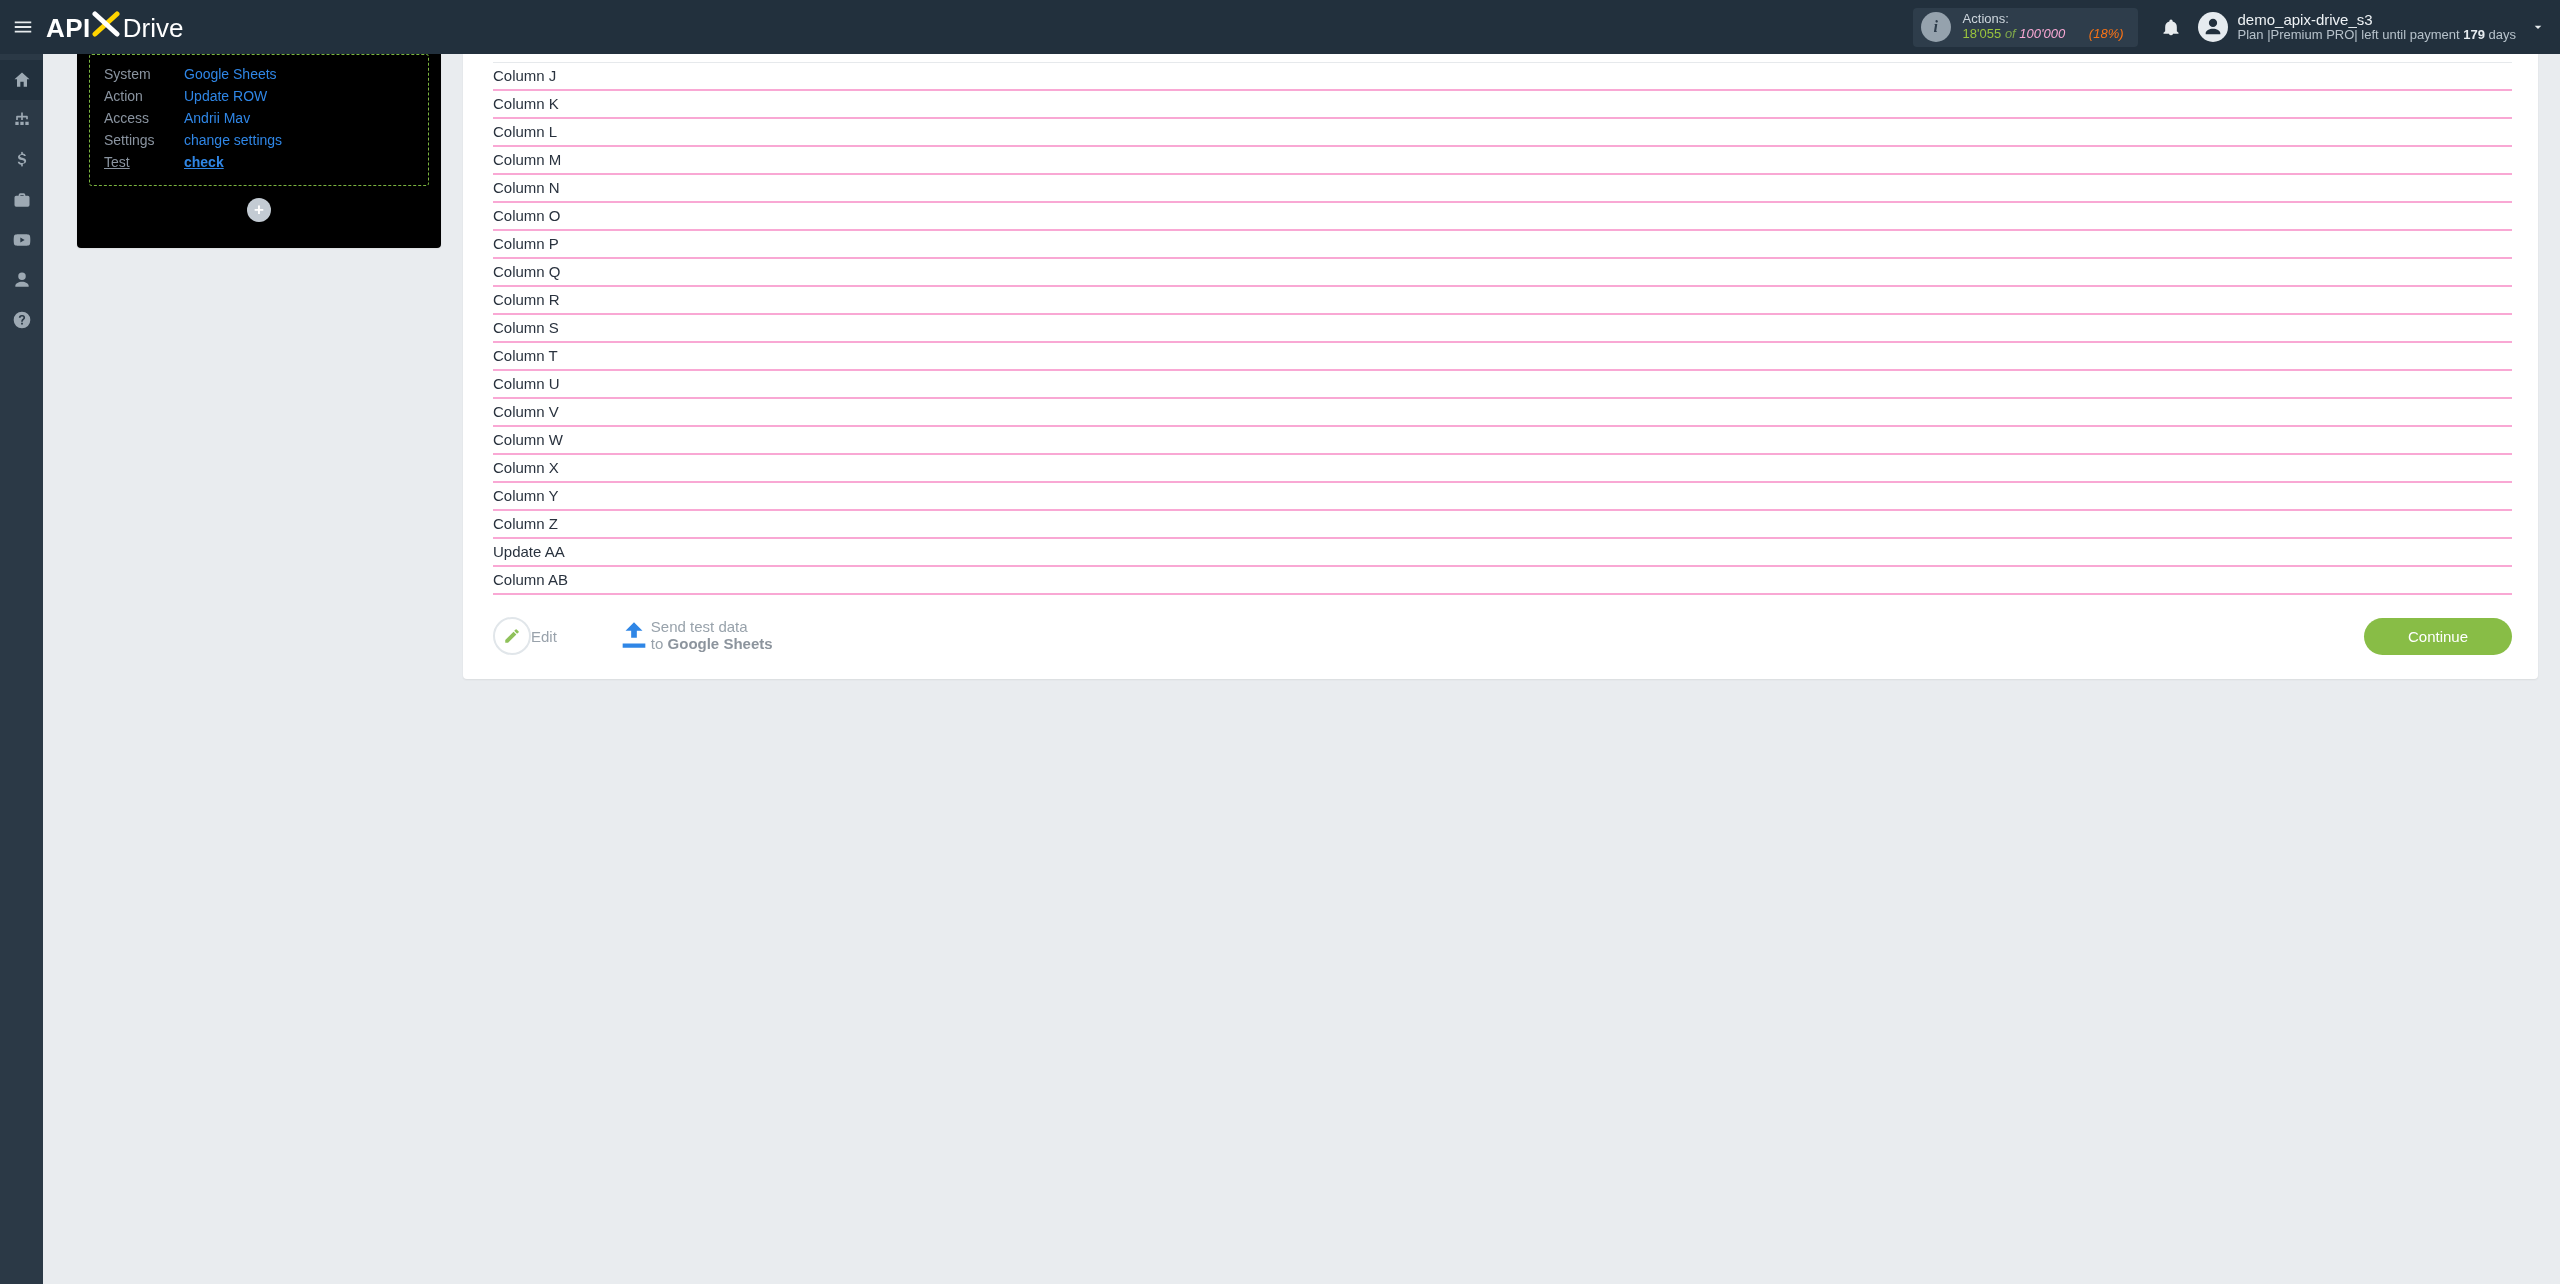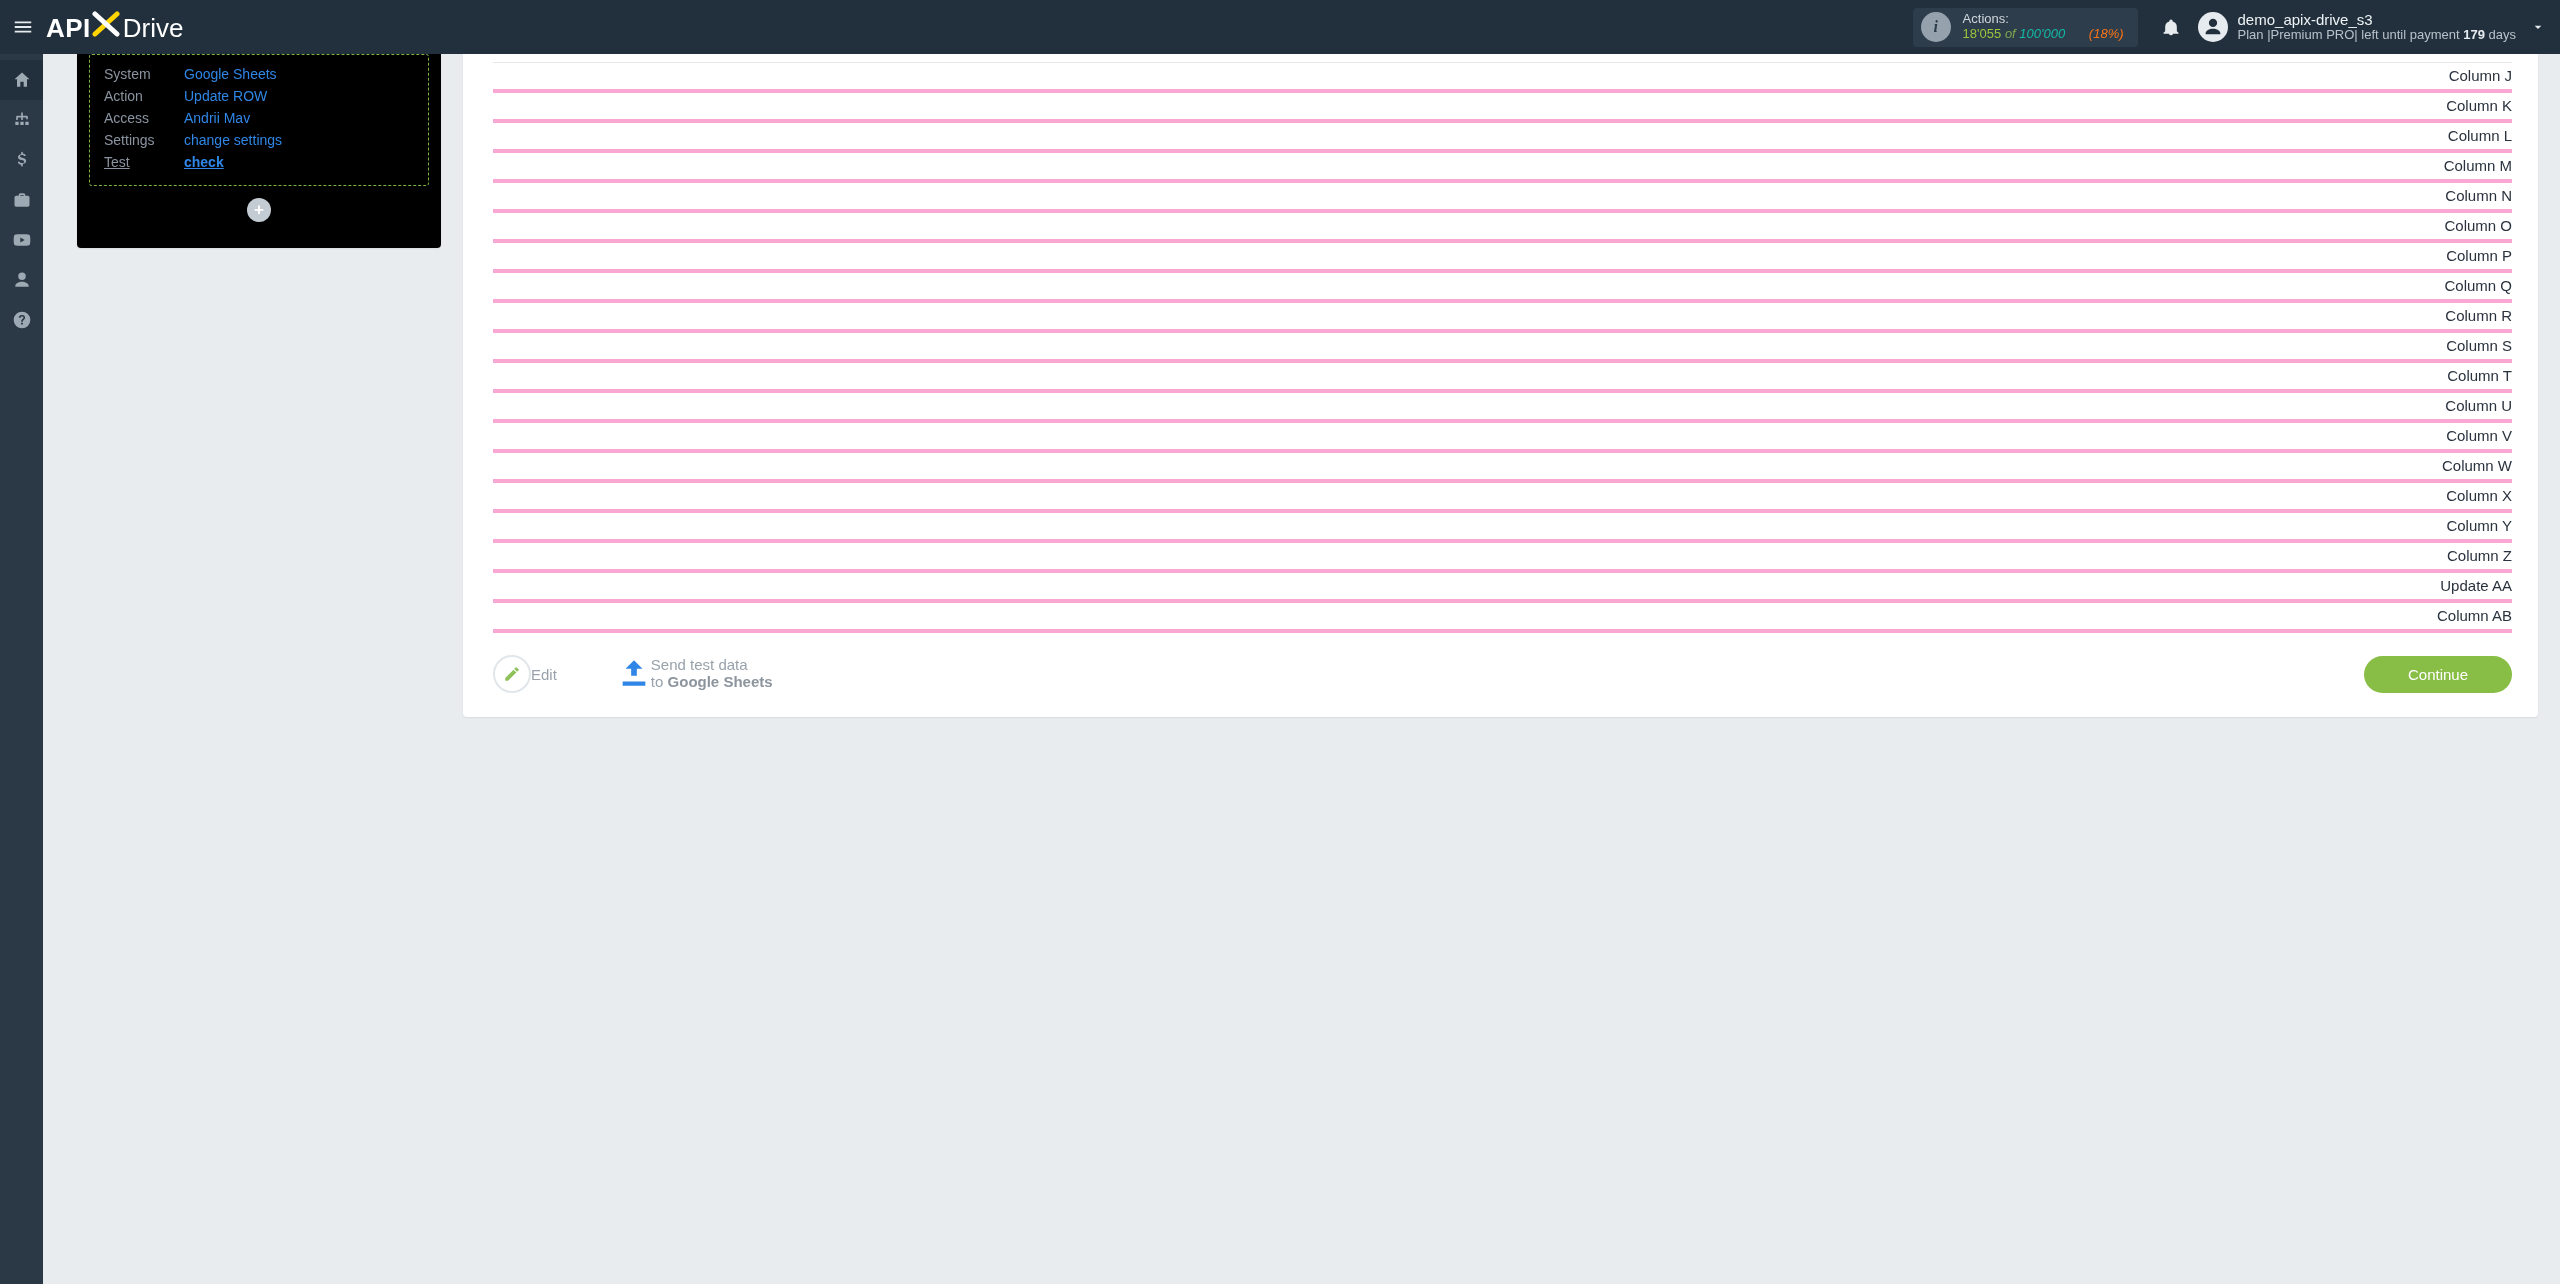--- a/index.html
+++ b/index.html
@@ -33,21 +33,21 @@
     background:#2e3d4b; border-radius:4px; padding:4px 14px 5px 8px; display:flex; align-items:center;
     gap:12px; color:#cfd8e0; margin-right:16px;
   }
   .actions-pill .info-icon { width:30px; height:30px; border-radius:50%; background:#95a2ad; display:flex; align-items:center; justify-content:center; }
   .actions-pill .info-icon span { font-family: Georgia, serif; font-weight:bold; color:#2e3d4b; font-style:italic; font-size:16px; }
   .actions-lines { font-size:13px; line-height:1.15; }
   .actions-lines .l1 { color:#cdd6dd; }
   .actions-lines .l2 { }
   .actions-lines .num-used { color:#9bc53d; font-weight:500; }
   .actions-lines .of { color:#7fa74b; font-style:italic; }
-  .actions-lines .num-total { color:#14b8a6; font-style:italic; }
+  .actions-lines .num-total { color:#f9a8d4; font-style:italic; }
   .actions-lines .pct { color:#f97316; font-style:italic; margin-left:20px; }
 
   .bell { width:34px; display:flex; align-items:center; justify-content:center; margin-right:10px; }
   .bell svg { width:20px; height:20px; fill:#e7ebee; }
   .userblock { display:flex; align-items:center; gap:10px; margin-right:10px; }
   .userblock .avatar {
     width:30px; height:30px; border-radius:50%; background:#e6ebef; display:flex; align-items:center; justify-content:center;
   }
   .userblock .avatar svg { width:22px; height:22px; fill:#22303d; }
   .userblock .lines { line-height:1.1; max-width:320px; }
@@ -94,21 +94,21 @@
     box-shadow:0 1px 1px rgba(0,0,0,0.1);
   }
 
   
   .right-panel {
     flex:1; background:#fff; border-radius:0 0 4px 4px; padding:6px 26px 24px 30px;
     box-shadow:0 1px 2px rgba(0,0,0,0.07);
   }
   .col-list { margin-top:2px; }
   .col-row {
-    border-bottom:4px solid #f9a8d4; padding:4px 0 5px 0; font-size:15px; color:#29323e;text-align:right;
+    border-bottom:2px solid #f9a8d4; padding:4px 0 5px 0; font-size:15px; color:#29323e;
   }
   .col-row:first-child { border-top:1px solid #e6e9ec; }
 
   .footer-row { display:flex; align-items:center; gap:20px; margin-top:22px; }
   .edit-btn { display:flex; align-items:center; gap:0; cursor:pointer; }
   .edit-circle {
     width:38px; height:38px; border:2px solid #e1e6ea; border-radius:50%; display:flex; align-items:center; justify-content:center;
   }
   .edit-circle svg { width:18px; height:18px; fill:#8fc15a; }
   .edit-label { color:#99a2ab; font-size:15px; }

